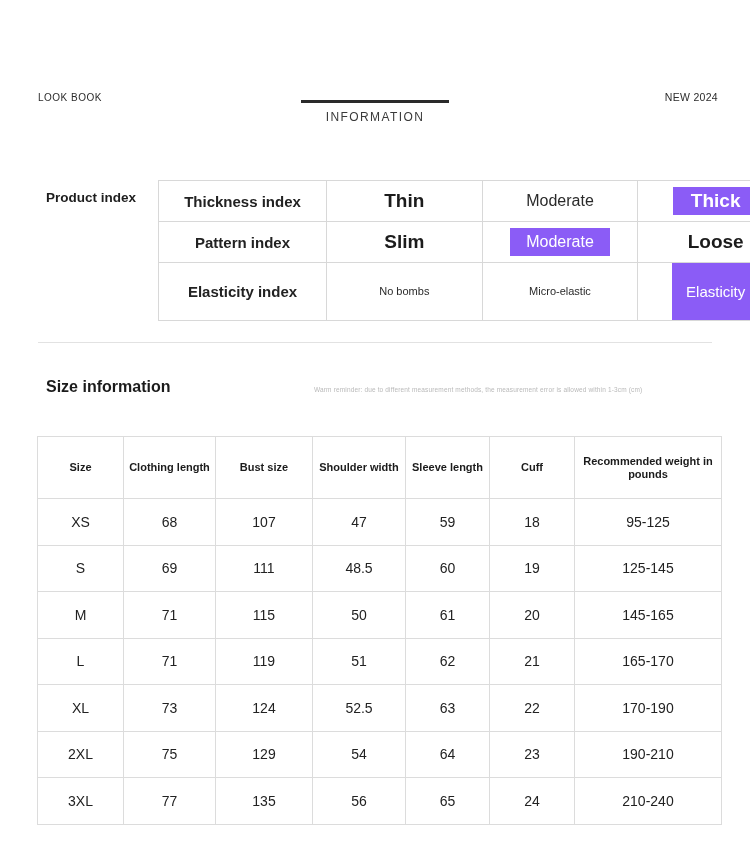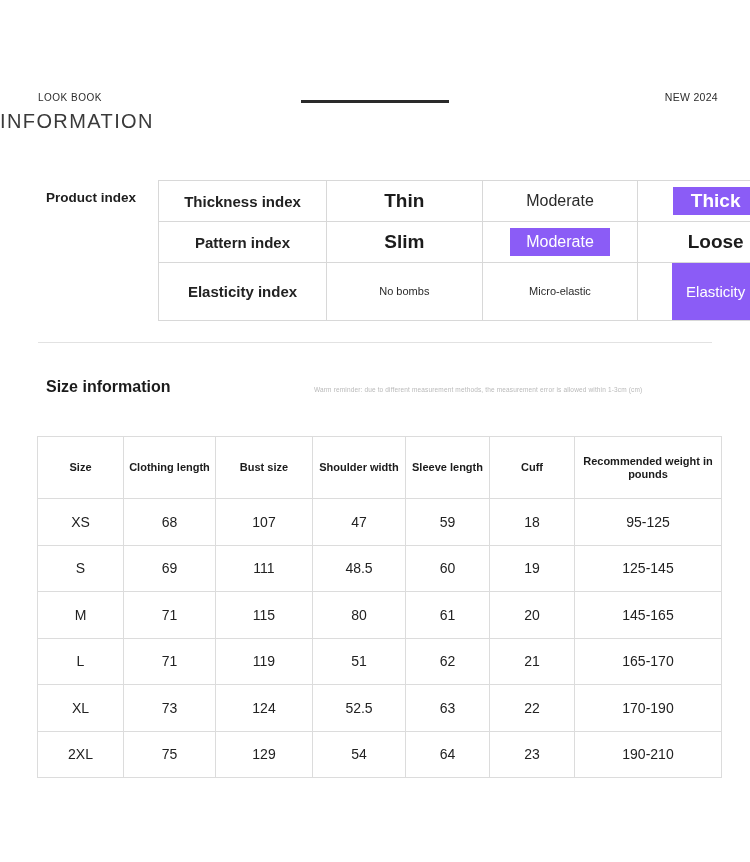--- a/index.html
+++ b/index.html
@@ -62,22 +62,22 @@
     top: 100px;
     width: 148px;
     height: 3px;
     background: #2a2a2a;
   }
   .sub-title {
     position: absolute;
     left: 0;
     right: 0;
     top: 110px;
-    text-align: left;
-    font-size: 20px;
+    text-align: center;
+    font-size: 12px;
     letter-spacing: 1.4px;
     color: #3a3a3a;
   }
   .index-label {
     position: absolute;
     left: 46px;
     top: 28px;
     font-size: 13.5px;
     font-weight: bold;
     color: #1d1d1d;
@@ -294,21 +294,21 @@
         <td>111</td>
         <td>48.5</td>
         <td>60</td>
         <td>19</td>
         <td>125-145</td>
       </tr>
       <tr>
         <td class="size-col">M</td>
         <td>71</td>
         <td>115</td>
-        <td>80</td>
+        <td>50</td>
         <td>61</td>
         <td>20</td>
         <td>145-165</td>
       </tr>
       <tr>
         <td class="size-col">L</td>
         <td>71</td>
         <td>119</td>
         <td>51</td>
         <td>62</td>
@@ -326,15 +326,24 @@
       </tr>
       <tr>
         <td class="size-col">2XL</td>
         <td>75</td>
         <td>129</td>
         <td>54</td>
         <td>64</td>
         <td>23</td>
         <td>190-210</td>
       </tr>
+      <tr>
+        <td class="size-col">3XL</td>
+        <td>77</td>
+        <td>135</td>
+        <td>56</td>
+        <td>65</td>
+        <td>24</td>
+        <td>210-240</td>
+      </tr>
     </tbody>
   </table>
 </div>
 
 </body></html>

